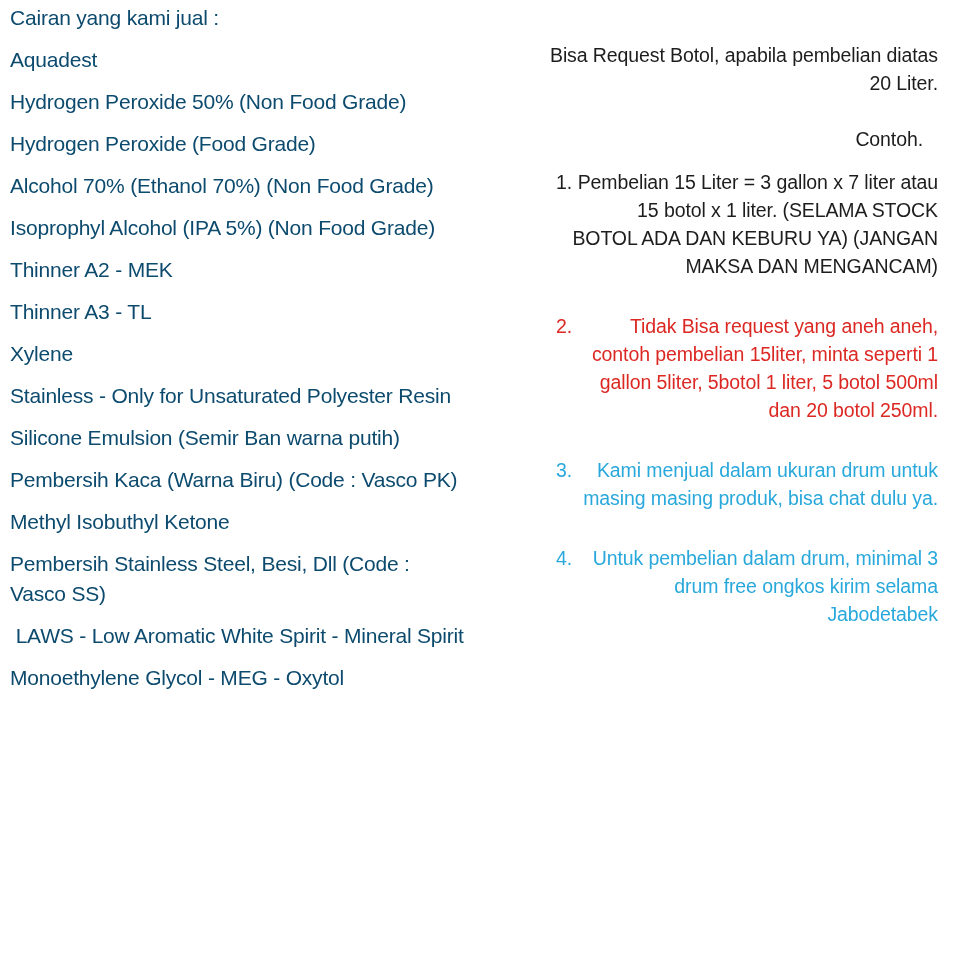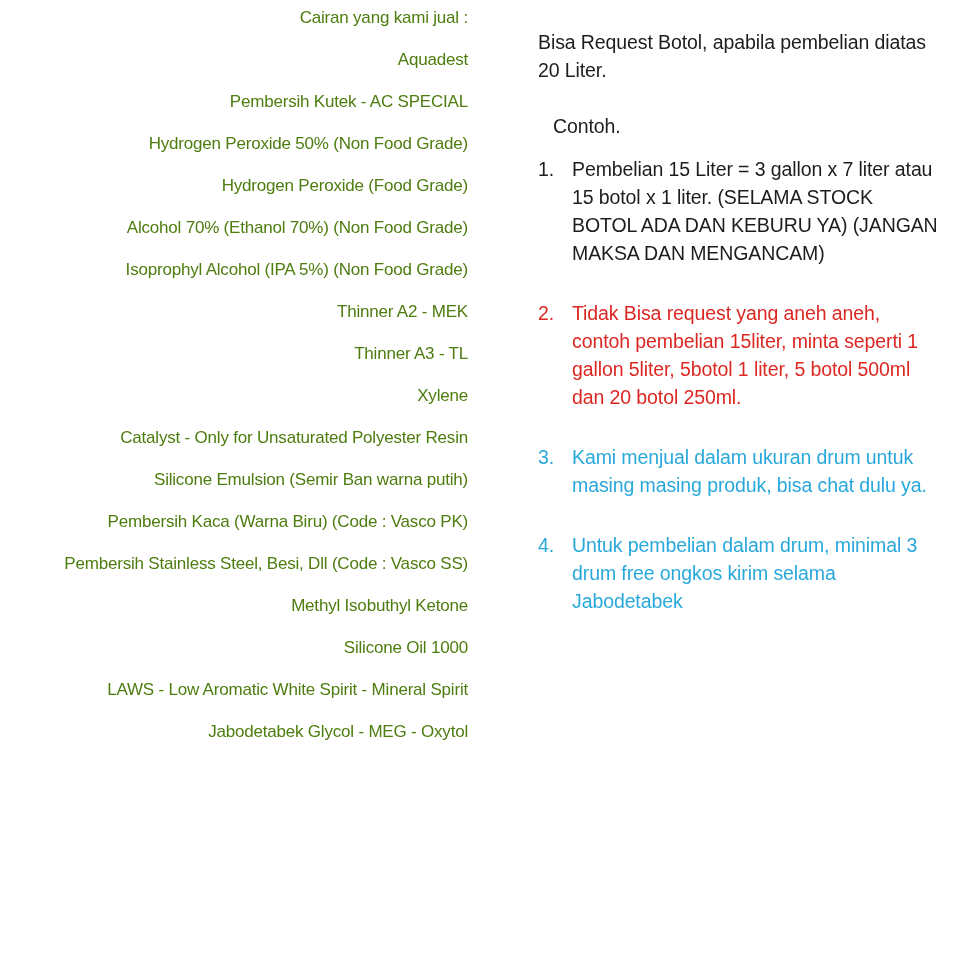--- a/index.html
+++ b/index.html
@@ -20,34 +20,34 @@
   
   .left-col {
     position: absolute;
     left: 10px;
     top: 3px;
     width: 458px;
   }
   .left-title,
   .left-item {
     margin: 0 0 12px 0;
-    font-size: 17px;
+    font-size: 21px;
     line-height: 30px;
     letter-spacing: -0.2px;
     white-space: pre-wrap;   
-    color: #4d7c0f;
-    text-align: right;
+    color: #0c4a6e;
   }
 
   
   .right-col {
     position: absolute;
     left: 538px;
-    top: 28px;
+    top: 41px;
     width: 400px;
+    text-align: right;
   }
   .intro {
     margin: 0 0 28px 0;
     font-size: 19.5px;
     line-height: 28px;
     letter-spacing: -0.1px;
   }
   .contoh {
     margin: 15px;
     font-size: 19.5px;
@@ -77,36 +77,34 @@
     flex: 1;
   }
 </style>
 </head>
 <body>
 
 <div class="left-col">
   <p class="left-title">Cairan yang kami jual :</p>
 
 <p class="left-item">Aquadest</p>
-    <p class="left-item">Pembersih Kutek - AC SPECIAL</p>
     <p class="left-item">Hydrogen Peroxide 50% (Non Food Grade)</p>
     <p class="left-item">Hydrogen Peroxide (Food Grade)</p>
     <p class="left-item">Alcohol 70% (Ethanol 70%) (Non Food Grade)</p>
     <p class="left-item">Isoprophyl Alcohol (IPA 5%) (Non Food Grade)</p>
     <p class="left-item">Thinner A2 - MEK</p>
     <p class="left-item">Thinner A3 - TL</p>
     <p class="left-item">Xylene</p>
-    <p class="left-item">Catalyst - Only for Unsaturated Polyester Resin</p>
+    <p class="left-item">Stainless - Only for Unsaturated Polyester Resin</p>
     <p class="left-item">Silicone Emulsion (Semir Ban warna putih)</p>
     <p class="left-item">Pembersih Kaca (Warna Biru) (Code : Vasco PK)</p>
+    <p class="left-item">Methyl Isobuthyl Ketone</p>
     <p class="left-item">Pembersih Stainless Steel, Besi, Dll (Code : Vasco SS)</p>
-    <p class="left-item">Methyl Isobuthyl Ketone</p>
-    <p class="left-item">Silicone Oil 1000</p>
     <p class="left-item"> LAWS - Low Aromatic White Spirit - Mineral Spirit</p>
-    <p class="left-item">Jabodetabek Glycol - MEG - Oxytol</p>
+    <p class="left-item">Monoethylene Glycol - MEG - Oxytol</p>
   </div>
 
 <div class="right-col">
   <p class="intro">Bisa Request Botol, apabila pembelian diatas 20 Liter.</p>
   <p class="contoh">Contoh.</p>
   <ol class="notes">
 
   <li class="note" style="color: rgb(29, 29, 29);">
         <span class="note-num">1.</span>
         <span class="note-text">Pembelian 15 Liter = 3 gallon x 7 liter atau 15 botol x 1 liter. (SELAMA STOCK BOTOL ADA DAN KEBURU YA) (JANGAN MAKSA DAN MENGANCAM)</span>

